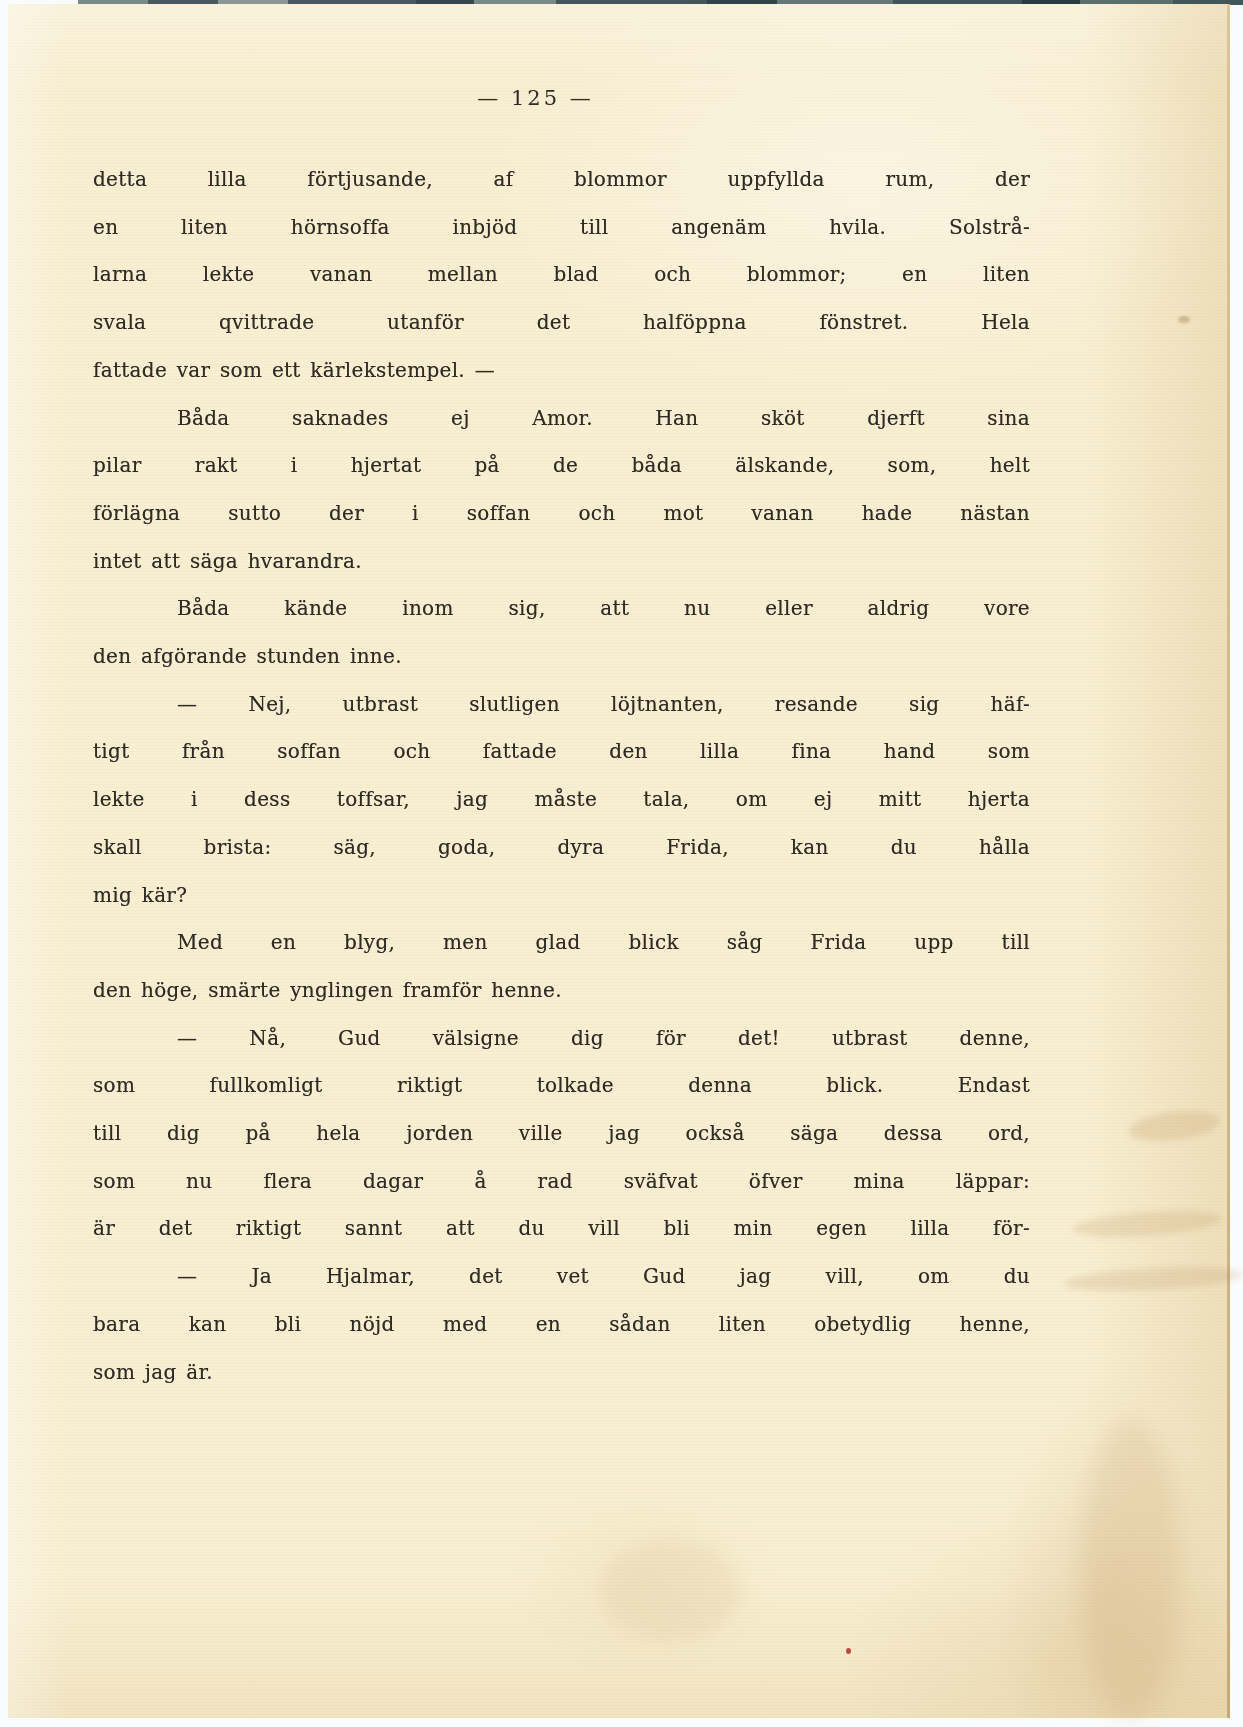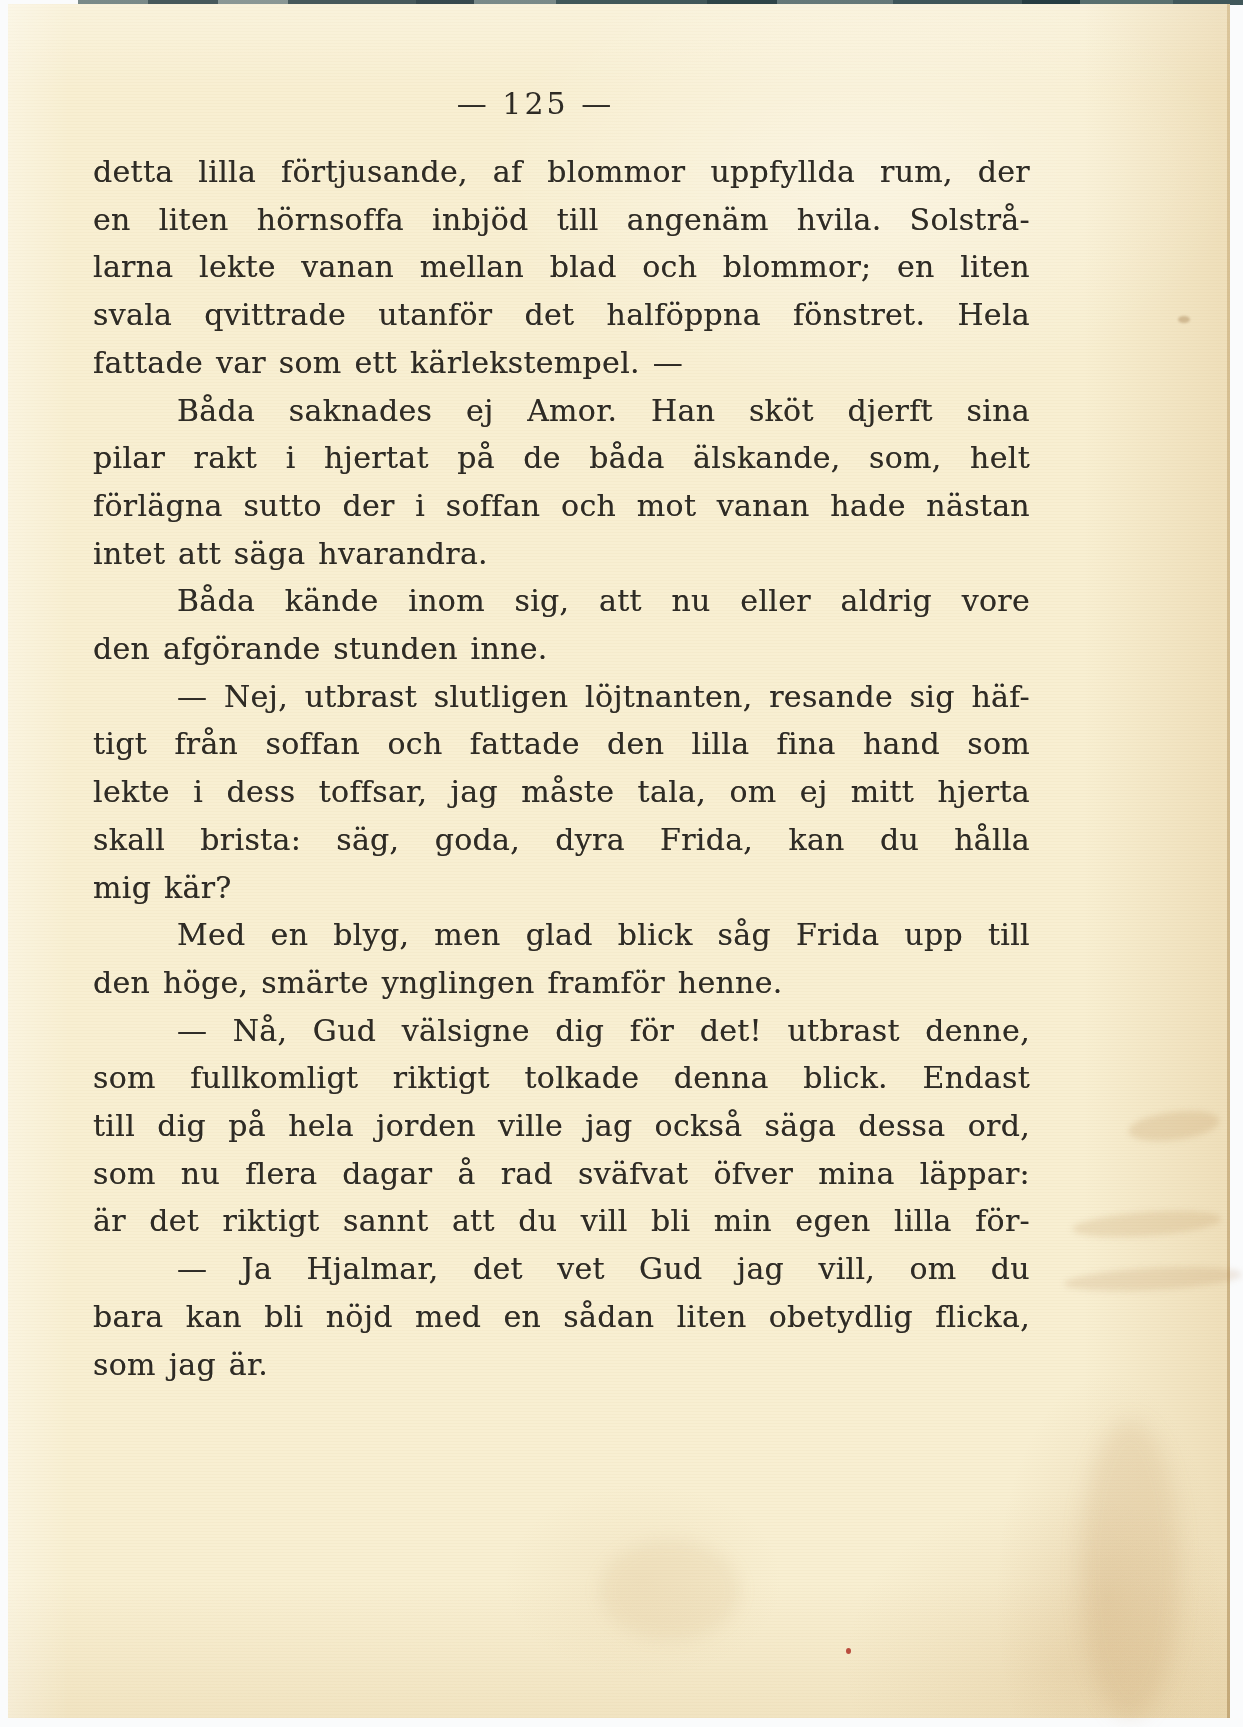--- a/index.html
+++ b/index.html
@@ -29,25 +29,25 @@
   .scan-strip{
     position:absolute;top:0;left:78px;right:0;height:5px;opacity:.9;
     background:linear-gradient(90deg,
       #6b7d7c 0 6%, #33474a 6% 12%, #7d8c8a 12% 18%, #33474a 18% 29%,
       #21353a 29% 34%, #6b7d7c 34% 41%, #2c4548 41% 54%, #173034 54% 60%,
       #54696a 60% 70%, #2a4347 70% 81%, #0f282e 81% 86%, #47605f 86% 94%, #2c4548 94% 100%);
   }
   .header{
     position:absolute;left:85px;top:82px;width:937px;
     text-align:center;transform:translateX(-26px);
-    font-size:30px;letter-spacing:3px;color:#2e2b25;
+    font-size:21px;letter-spacing:3px;color:#2e2b25;
   }
   .text-block{
-    position:absolute;left:85px;top:144px;width:937px;
-    font-size:30px;line-height:47.7px;color:#2e2b25;
+    position:absolute;left:85px;top:152px;width:937px;
+    font-size:20px;line-height:47.7px;color:#2e2b25;
     letter-spacing:0.3px;word-spacing:3px;
     text-shadow:0 0 0.6px rgba(46,43,37,0.55);
   }
   .line{white-space:nowrap;}
   .line.j{white-space:normal;text-align:justify;text-align-last:justify;}
   .line.indent{padding-left:84px;}
   .line.j.indent{padding-left:0;text-indent:84px;}
   
   .blob{position:absolute;border-radius:50%;pointer-events:none;}
   .b1{left:1128px;top:1112px;width:92px;height:28px;background:rgba(172,120,60,0.18);filter:blur(3px);transform:rotate(-7deg);}
@@ -84,21 +84,21 @@
       <div class="line j">skall brista: säg, goda, dyra Frida, kan du hålla</div>
       <div class="line">mig kär?</div>
       <div class="line j indent">Med en blyg, men glad blick såg Frida upp till</div>
       <div class="line">den höge, smärte ynglingen framför henne.</div>
       <div class="line j indent">— Nå, Gud välsigne dig för det! utbrast denne,</div>
       <div class="line j">som fullkomligt riktigt tolkade denna blick.  Endast</div>
       <div class="line j">till dig på hela jorden ville jag också säga dessa ord,</div>
       <div class="line j">som nu flera dagar å rad sväfvat öfver mina läppar:</div>
       <div class="line j">är det riktigt sannt att du vill bli min egen lilla för-</div>
       <div class="line j indent">— Ja Hjalmar, det vet Gud jag vill, om du</div>
-      <div class="line j">bara kan bli nöjd med en sådan liten obetydlig flicka,</div>
+      <div class="line j">bara kan bli nöjd med en sådan liten obetydlig henne,</div>
       <div class="line">som jag är.</div>
     </div>
 </div>
 
 <div class="blob b1"></div>
 <div class="blob b2"></div>
 <div class="blob b3"></div>
 <div class="blob b4"></div>
 <div class="blob smudge"></div>
 <div class="blob stain-c"></div>

